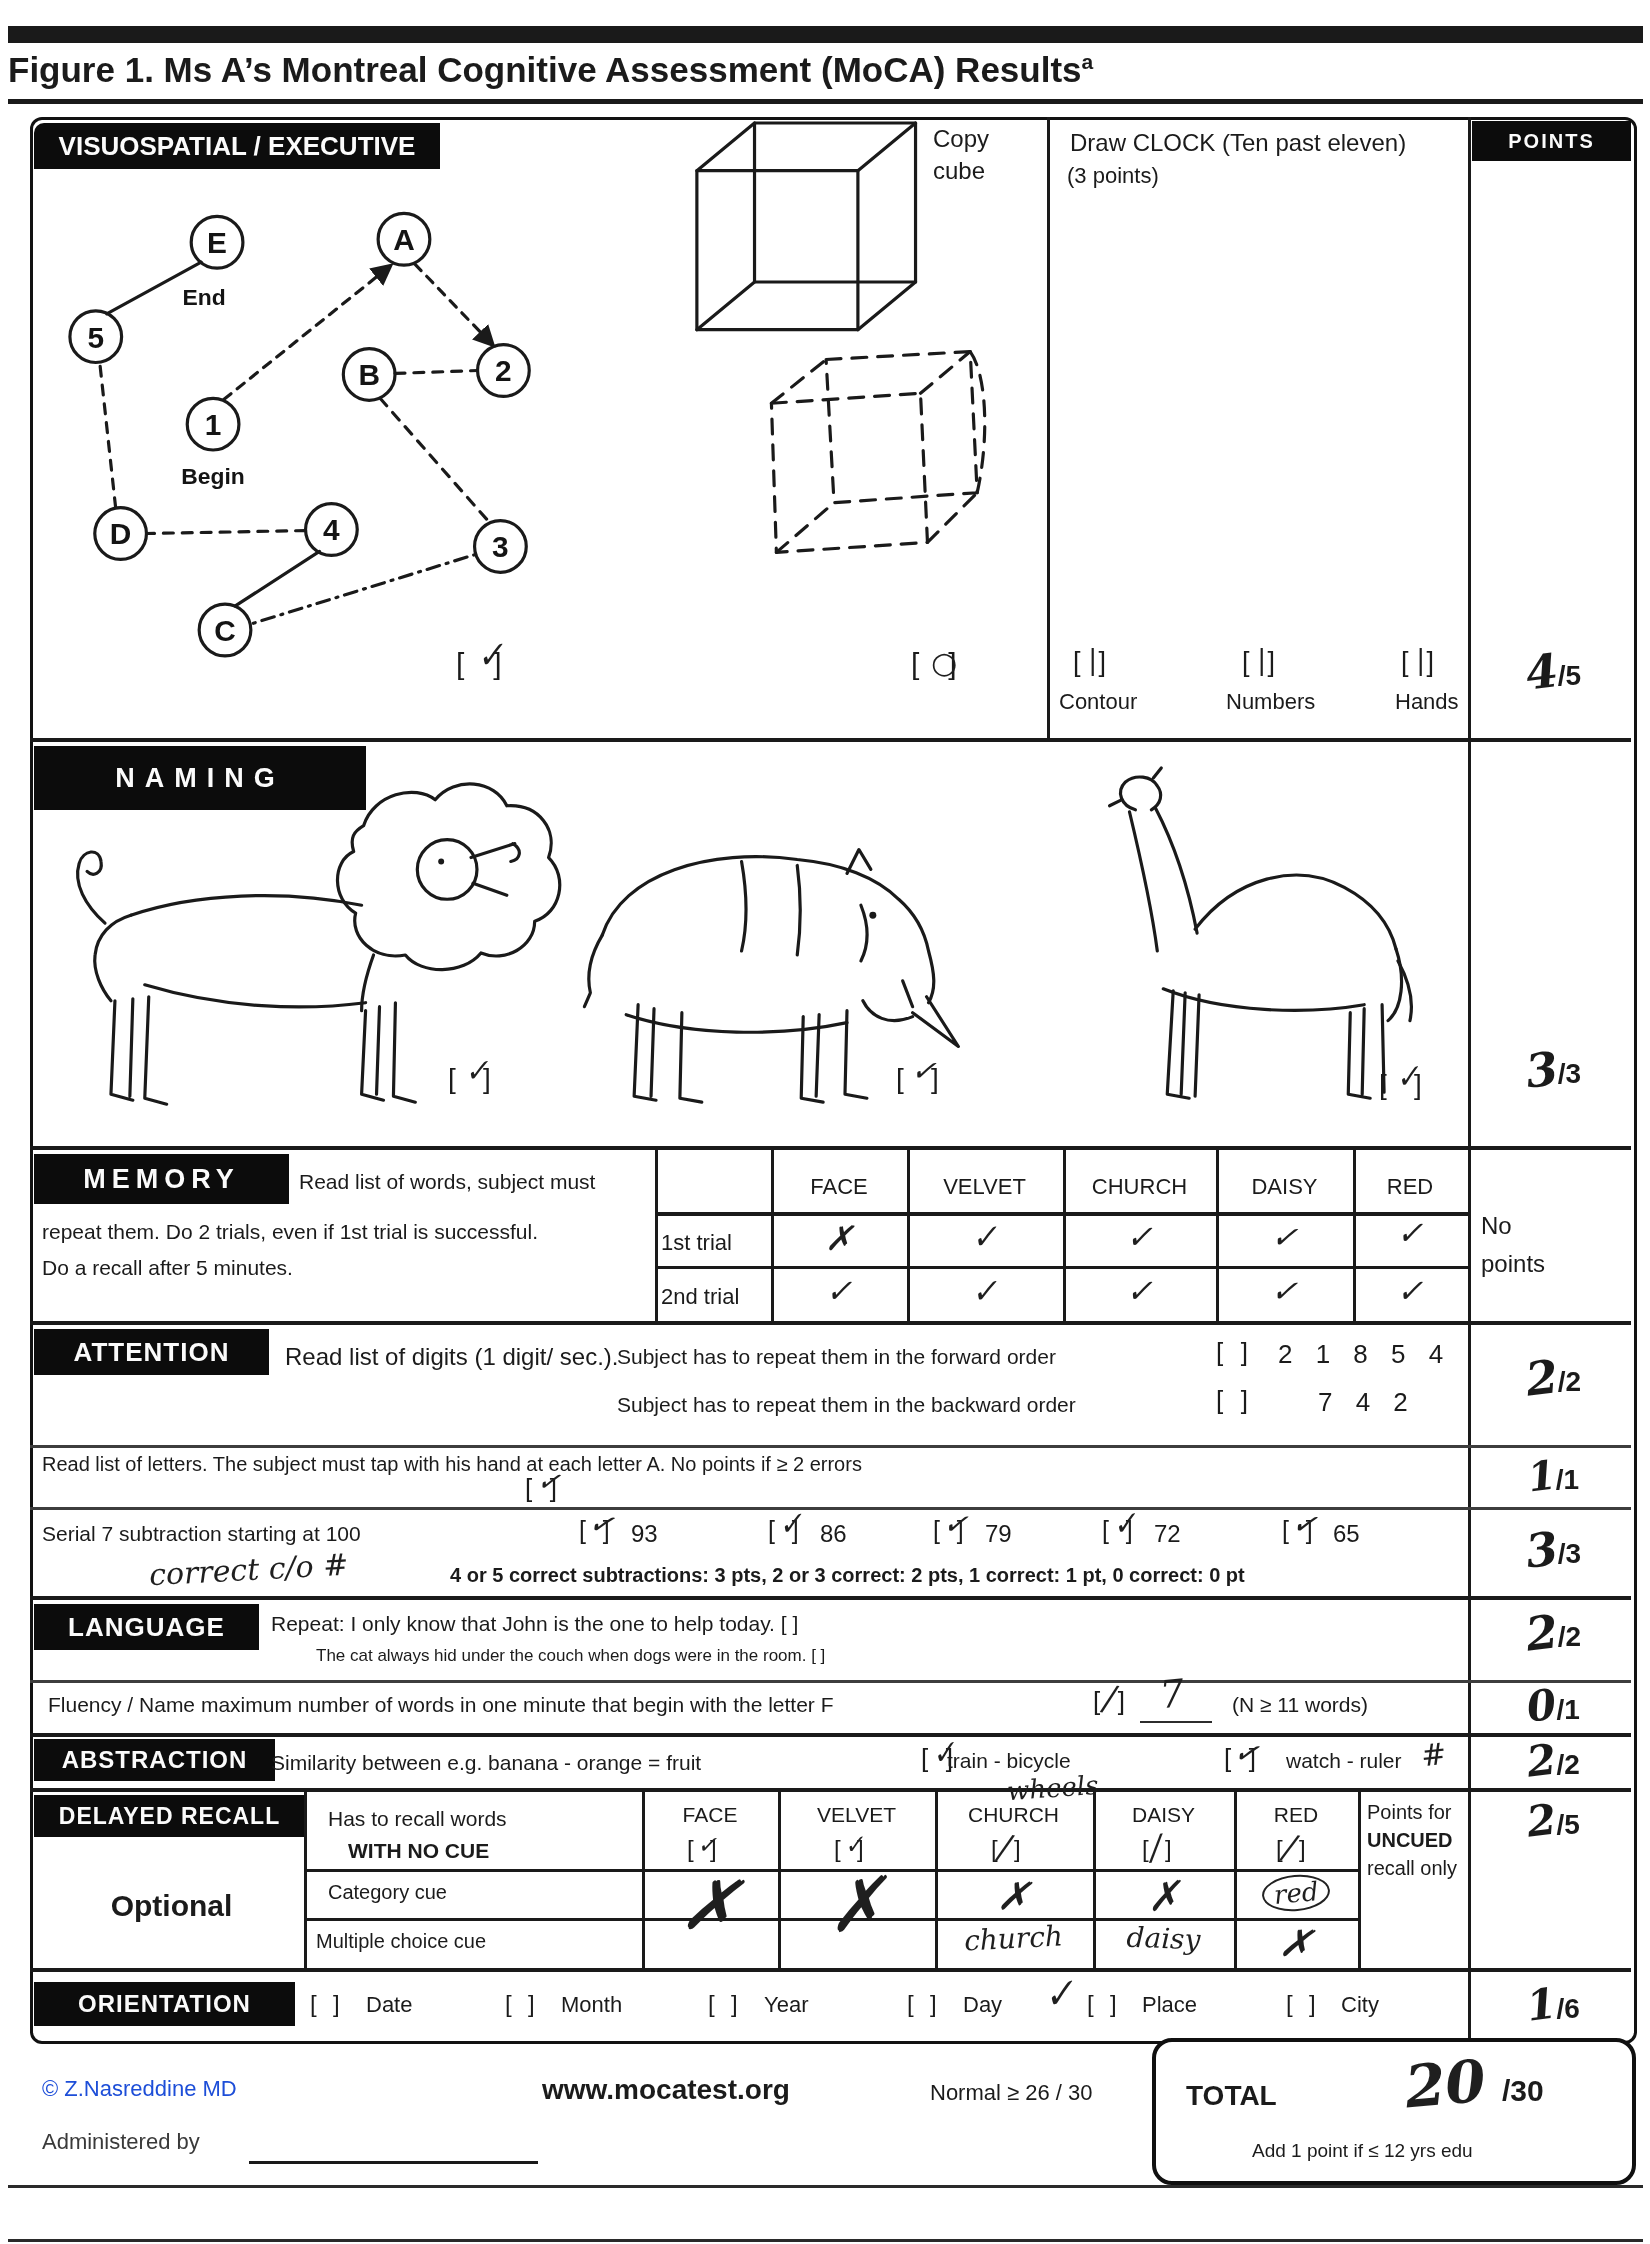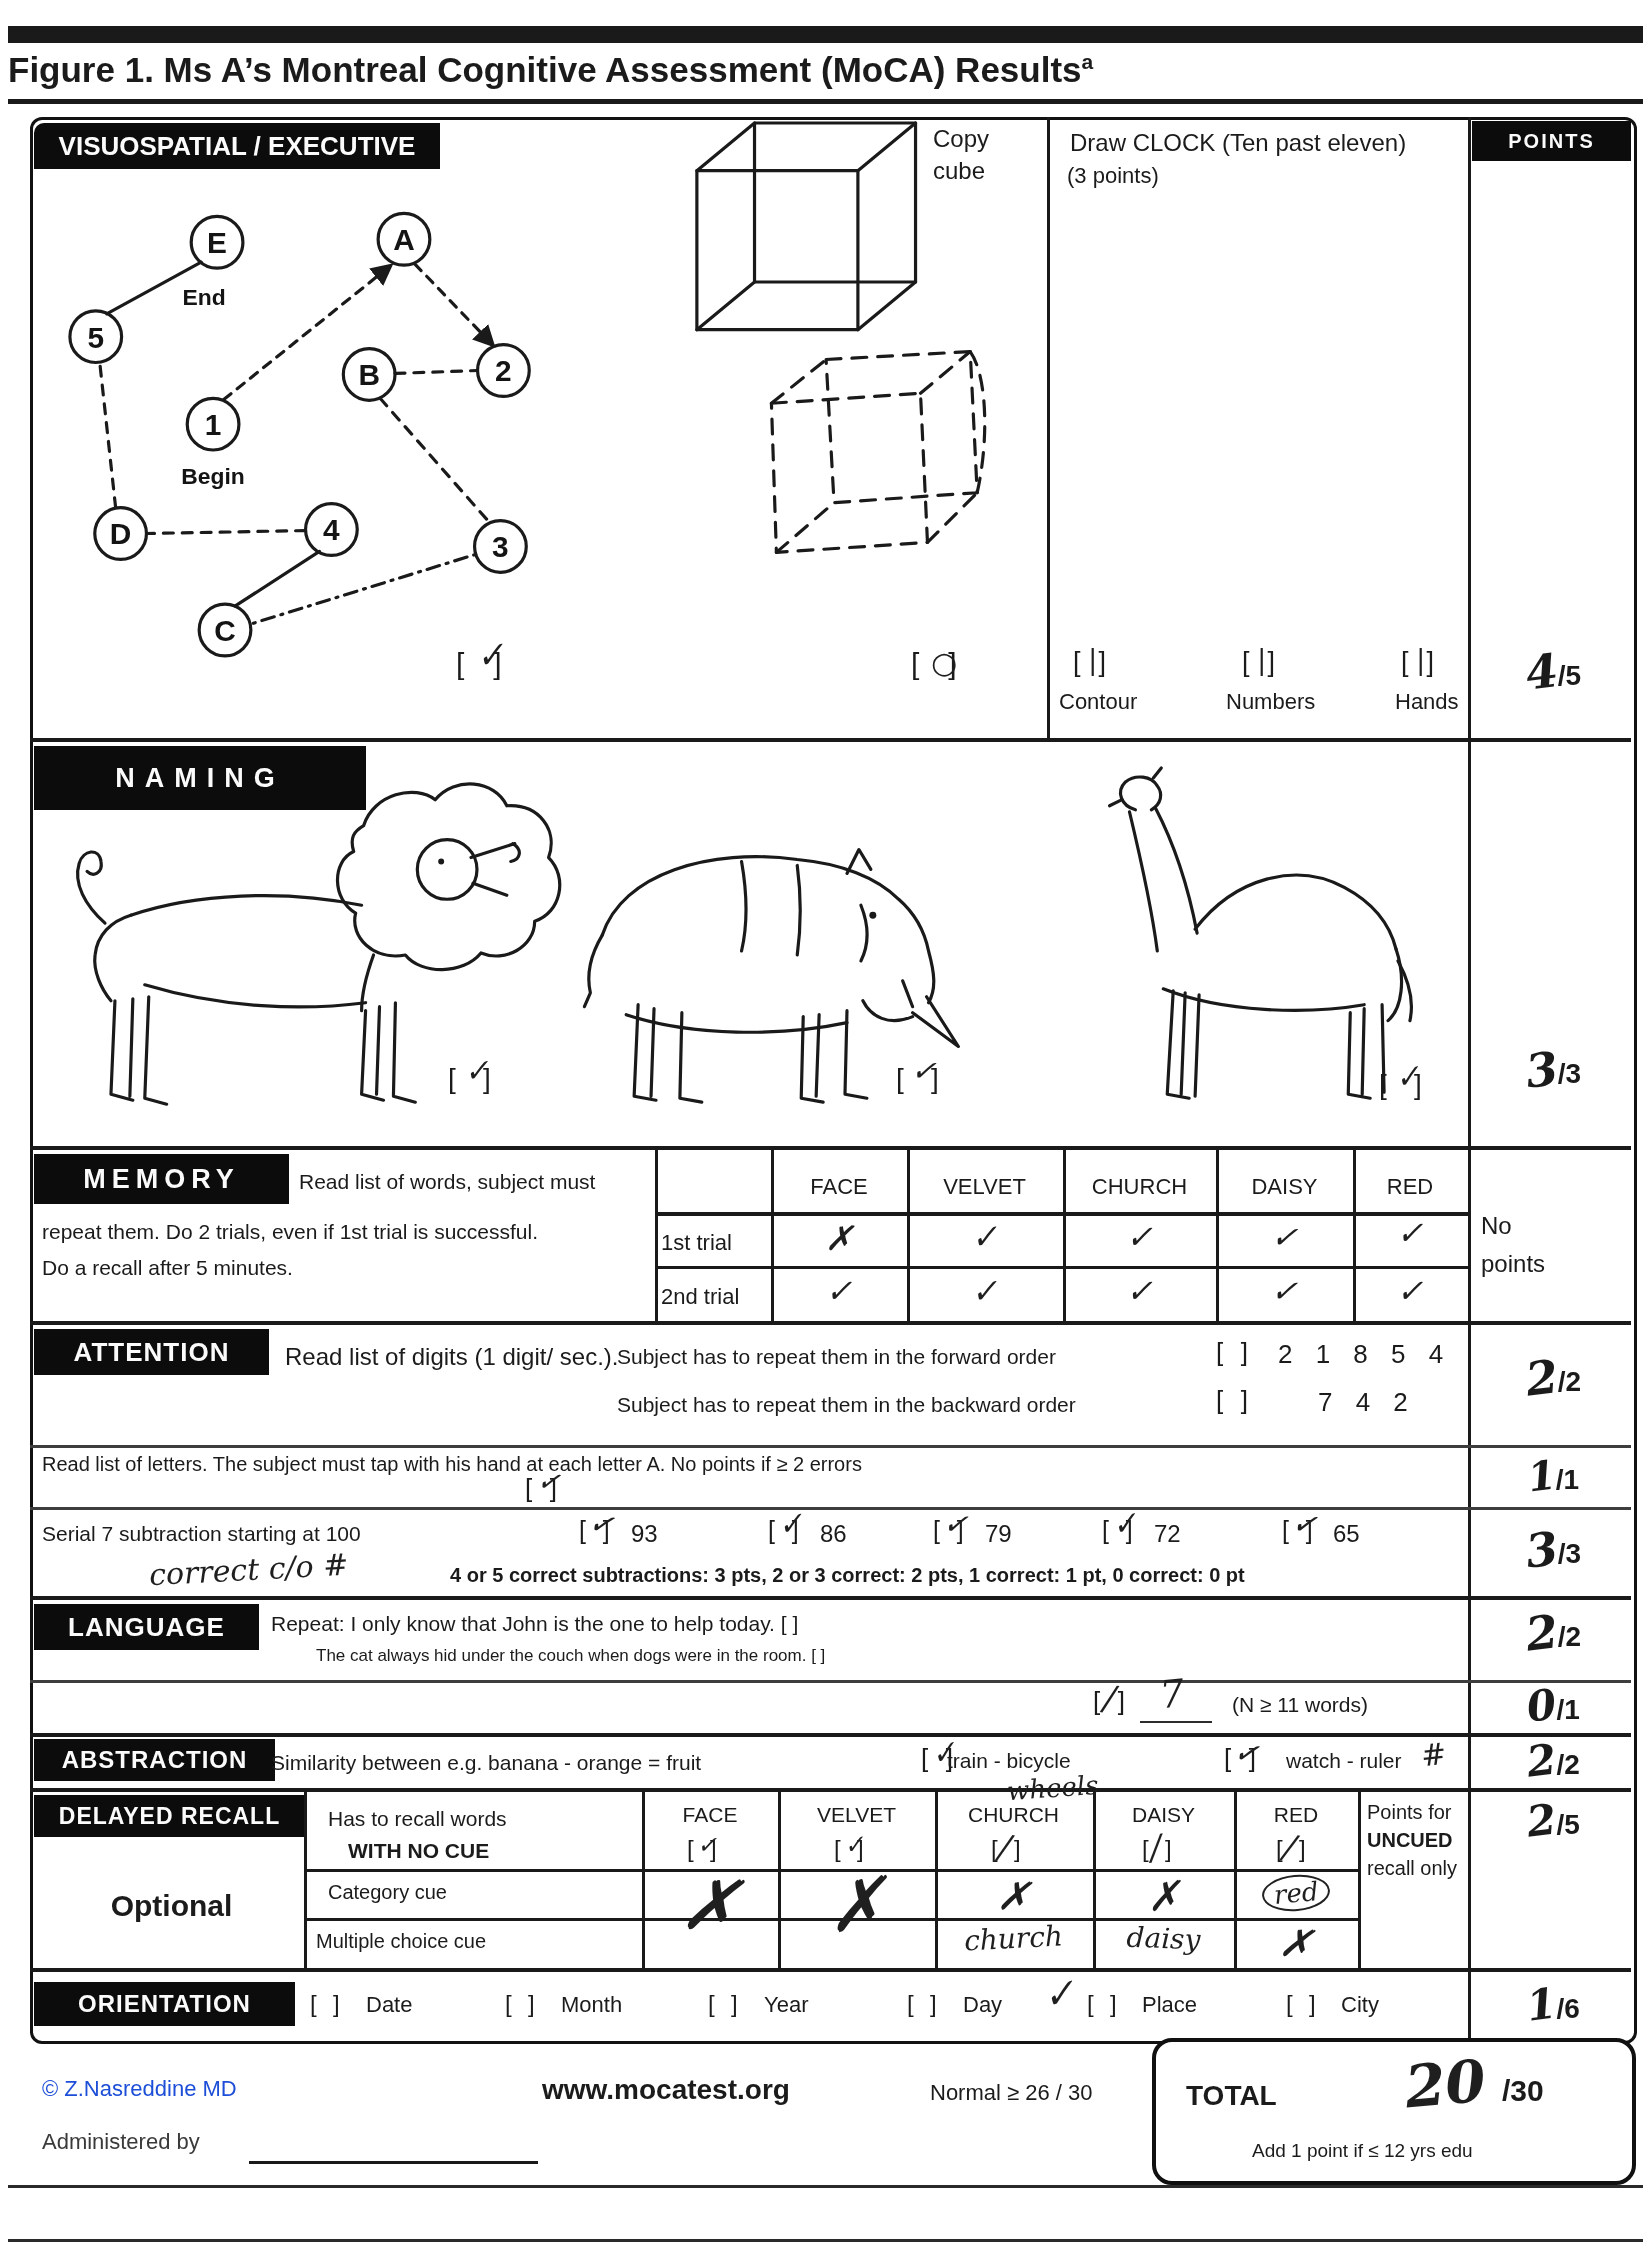--- a/index.html
+++ b/index.html
@@ -261,20 +261,21 @@
     <span class="sp">/3</span>
   </div>
 
   <div class="lbl" style="left:34px;top:1604px;width:225px;height:46px;font-size:26px;letter-spacing:1px;">LANGUAGE</div>
   <div class="txt" style="left:271px;top:1612px;font-size:21px;">Repeat: I only know that John is the one to help today. [ ]</div>
   <div class="txt" style="left:316px;top:1646px;font-size:17px;">The cat always hid under the couch when dogs were in the room. [ ]</div>
   <div class="score" style="top:1596px;height:74px;">
     <span class="sw">2</span>
     <span class="sp">/2</span>
   </div>
+  <div class="txt" style="left:48px;top:1693px;font-size:21px;">Fluency / Name maximum number of words in one minute that begin with the letter F</div>
   <div class="txt box" style="left:1093px;top:1686px;font-size:26px;">[  ]</div>
   <div class="txt hand" style="left:1104px;top:1678px;font-size:34px;transform:rotate(6deg);">/</div>
   <div class="bar" style="left:1140px;top:1721px;width:72px;height:2px;background:#2c2c2c;"></div>
   <div class="txt hand" style="left:1160px;top:1672px;font-size:38px;transform:rotate(-6deg);">7</div>
   <div class="txt" style="left:1232px;top:1693px;font-size:21px;">(N ≥ 11 words)</div>
   <div class="score" style="top:1680px;height:52px;">
     <span class="sw" style="font-size:42px;">0</span>
     <span class="sp">/1</span>
   </div>
 

